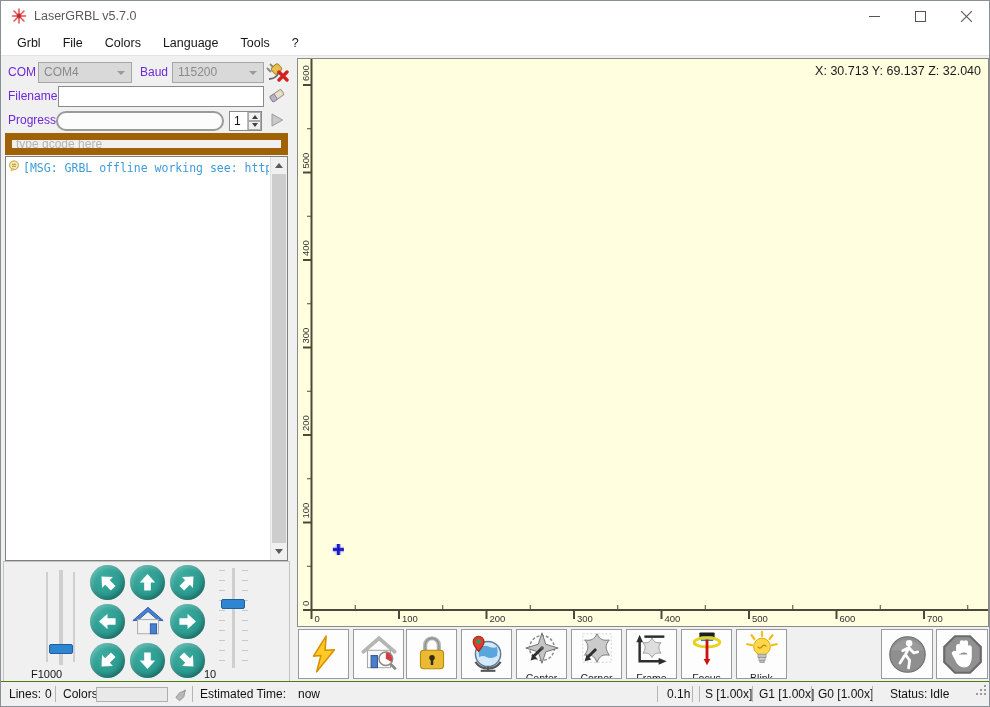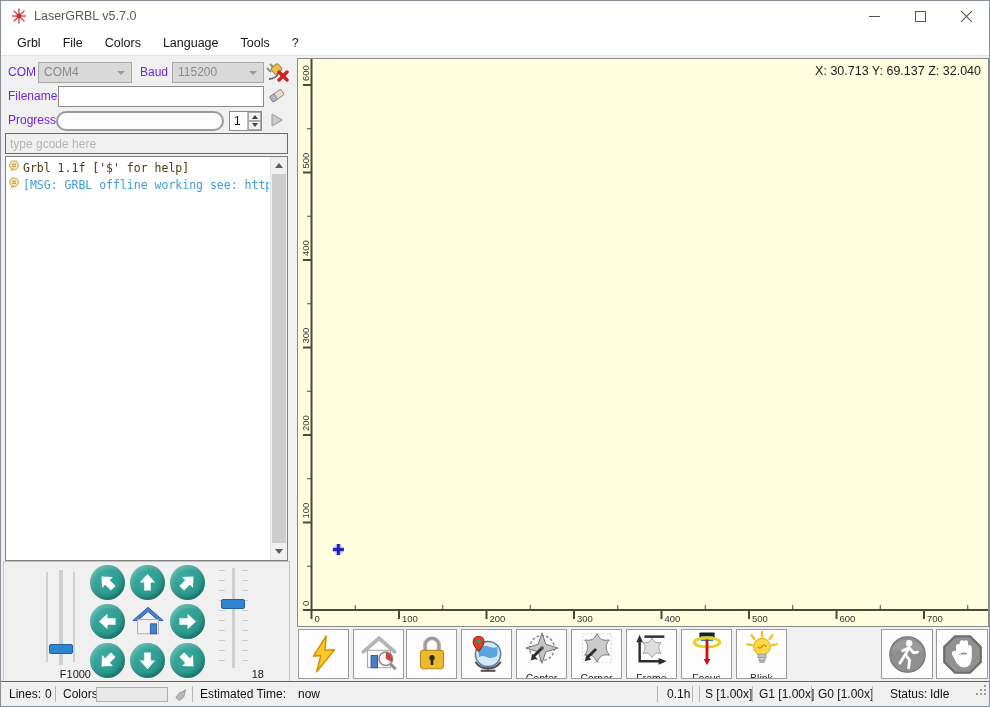--- a/index.html
+++ b/index.html
@@ -37,21 +37,21 @@
   .spin-val { position:absolute; left:4px; top:2px; font-size:12px; }
   .spin-btns { position:absolute; right:0; top:0; bottom:0; width:14px; border-left:1px solid #bbb; }
   .spin-up,.spin-dn { position:absolute; left:0; right:0; height:50%;
                       background:#f1f1f1; border:1px solid #ababab; }
   .spin-up{top:0} .spin-dn{bottom:0}
   .spin-up::after,.spin-dn::after{ content:""; position:absolute; left:3px; width:0; height:0;
       border-left:3px solid transparent; border-right:3px solid transparent; }
   .spin-up::after{ top:2px; border-bottom:4px solid #404040; }
   .spin-dn::after{ bottom:2px; border-top:4px solid #404040; }
   .gcode-input { position:absolute; left:4px; top:77px; width:283px; height:21px;
-                 background:#f0f0f0; border:1px solid #a16207; font-size:12px; padding:4px 4px;
+                 background:#f0f0f0; border:7px solid #a16207; font-size:12px; padding:4px 4px;
                  font-family:"Liberation Sans",sans-serif; color:#a21caf; }
   .gcode-input::placeholder { color:#b4b4b4; }
   
   .console { position:absolute; left:4px; top:100px; width:283px; height:405px;
              background:#fff; border:1px solid #7f7f7f; }
   .console-lines { position:absolute; left:0; top:0; right:18px; bottom:0; overflow:hidden; padding:2px 0 0 2px; }
   .console-line { display:flex; align-items:center; gap:3px; height:17px; white-space:nowrap;
                   font-family:"DejaVu Sans Mono", monospace; font-size:11.5px; }
   .scrollbar { position:absolute; top:0; right:0; bottom:0; width:17px; background:#f0f0f0;
                border-left:1px solid #e2e2e2; }
@@ -64,21 +64,21 @@
   
   .jog-box { position:absolute; left:2px; top:505px; width:287px; height:121px;
              border:1px solid #c3c3c3; }
   .jog-btn { position:absolute; width:35px; height:35px; border-radius:50%;
              display:flex; align-items:center; justify-content:center;
              box-shadow: inset -2px -3px 4px rgba(0,0,0,.22), inset 2px 3px 4px rgba(255,255,255,.25); }
   .jog-home { position:absolute; width:36px; height:36px; display:flex; align-items:center; justify-content:center; }
   .slider-line { position:absolute; background:#cfcfcf; }
   .slider-handle { position:absolute; width:24px; height:10px; border-radius:2px;
                    border:1px solid #1d5fa0; }
-  .slider-label { position:absolute; font-size:11px; color:#151515; text-align:right; width:60px; }
+  .slider-label { position:absolute; font-size:11px; color:#151515; text-align:left; width:60px; }
   .tickcol { position:absolute; width:6px; }
   
   .canvas { position:absolute; left:296px; top:2px; width:692px; height:569px;
             border:1px solid #8a8a8a; }
   .canvas svg { position:absolute; left:0; top:0; }
   .readout { position:absolute; top:5px; right:7px; font-size:12.5px; color:#1b1b1b; }
   
   .tool-btn { position:absolute; top:573px; width:51px; height:50px; background:#fdfdfd;
               border:1px solid #9a9a9a; overflow:hidden; display:flex; flex-direction:column; align-items:center; }
   .tool-label { position:absolute; bottom:-6px; left:0; right:0; text-align:center;
@@ -204,31 +204,20 @@
       <div class="console-lines">
           <div class="console-line">
             <span><svg width="12" height="12" viewBox="0 0 12 12">
                 <circle cx="6" cy="5.3" r="4.4" fill="#f7e9b0" stroke="#c8a040"></circle>
                 <path d="M3.8 8.6 L3 11 L6 9.2 Z" fill="#f7e9b0" stroke="#c8a040" stroke-width=".7"></path>
                 <g stroke="#b08830" stroke-width=".9">
                   <line x1="4" y1="4.3" x2="8" y2="4.3"></line>
                   <line x1="4" y1="6.3" x2="8" y2="6.3"></line>
                 </g>
               </svg></span>
-            <span style="color: rgb(74, 59, 16);">Grbl 1.1f ['$' for help]</span>
-          </div>
-          <div class="console-line">
-            <span><svg width="12" height="12" viewBox="0 0 12 12">
-                <circle cx="6" cy="5.3" r="4.4" fill="#f7e9b0" stroke="#c8a040"></circle>
-                <path d="M3.8 8.6 L3 11 L6 9.2 Z" fill="#f7e9b0" stroke="#c8a040" stroke-width=".7"></path>
-                <g stroke="#b08830" stroke-width=".9">
-                  <line x1="4" y1="4.3" x2="8" y2="4.3"></line>
-                  <line x1="4" y1="6.3" x2="8" y2="6.3"></line>
-                </g>
-              </svg></span>
             <span style="color: rgb(62, 156, 217);">[MSG: GRBL offline working see: https:/…</span>
           </div>
         </div>
       <div class="scrollbar">
         <div class="sb-btn sb-up"></div>
         <div class="sb-thumb"></div>
         <div class="sb-btn sb-dn"></div>
       </div>
     </div>
 
@@ -237,21 +226,21 @@
       <div class="slider-line" style="left:42px; top:10px; width:2px; height:90px;"></div>
       <div class="slider-line" style="left:55px; top:8px; width:4px; height:95px;"></div>
       <div class="slider-line" style="left:69px; top:10px; width:2px; height:90px;"></div>
       <div class="slider-handle" style="left: 45px; top: 82px; background: rgb(47, 134, 208);"></div>
       <div class="slider-label" style="left:27px; top:106px;">F1000</div>
 
       <div class="tickcol" style="left: 215px; top: 8px; height: 100px; background: repeating-linear-gradient(rgb(201, 201, 201) 0px, rgb(201, 201, 201) 1px, transparent 1px, transparent 10px);"></div>
       <div class="slider-line" style="left:228px; top:6px; width:3px; height:100px;"></div>
       <div class="tickcol" style="left: 238px; top: 8px; height: 100px; background: repeating-linear-gradient(rgb(201, 201, 201) 0px, rgb(201, 201, 201) 1px, transparent 1px, transparent 10px);"></div>
       <div class="slider-handle" style="left: 217px; top: 37px; background: rgb(47, 134, 208);"></div>
-      <div class="slider-label" style="left:200px; top:106px;">18</div>
+      <div class="slider-label" style="left:200px; top:106px;">10</div>
 
       <div>
           <div class="jog-btn" style="left: 86px; top: 3px; background: radial-gradient(circle at 35% 32%, rgb(59, 171, 159), rgb(43, 154, 143) 60%, rgb(30, 129, 119));">
             <span style="display:flex; transform:rotate(315deg)">
               <svg width="25" height="25" viewBox="0 0 34 34">
                 <path d="M17 5.5 L27.5 17 L21.5 17 L21.5 28 L12.5 28 L12.5 17 L6.5 17 Z" fill="#fff"></path>
               </svg>
             </span>
           </div>
           <div class="jog-btn" style="left: 126px; top: 3px; background: radial-gradient(circle at 35% 32%, rgb(59, 171, 159), rgb(43, 154, 143) 60%, rgb(30, 129, 119));">

